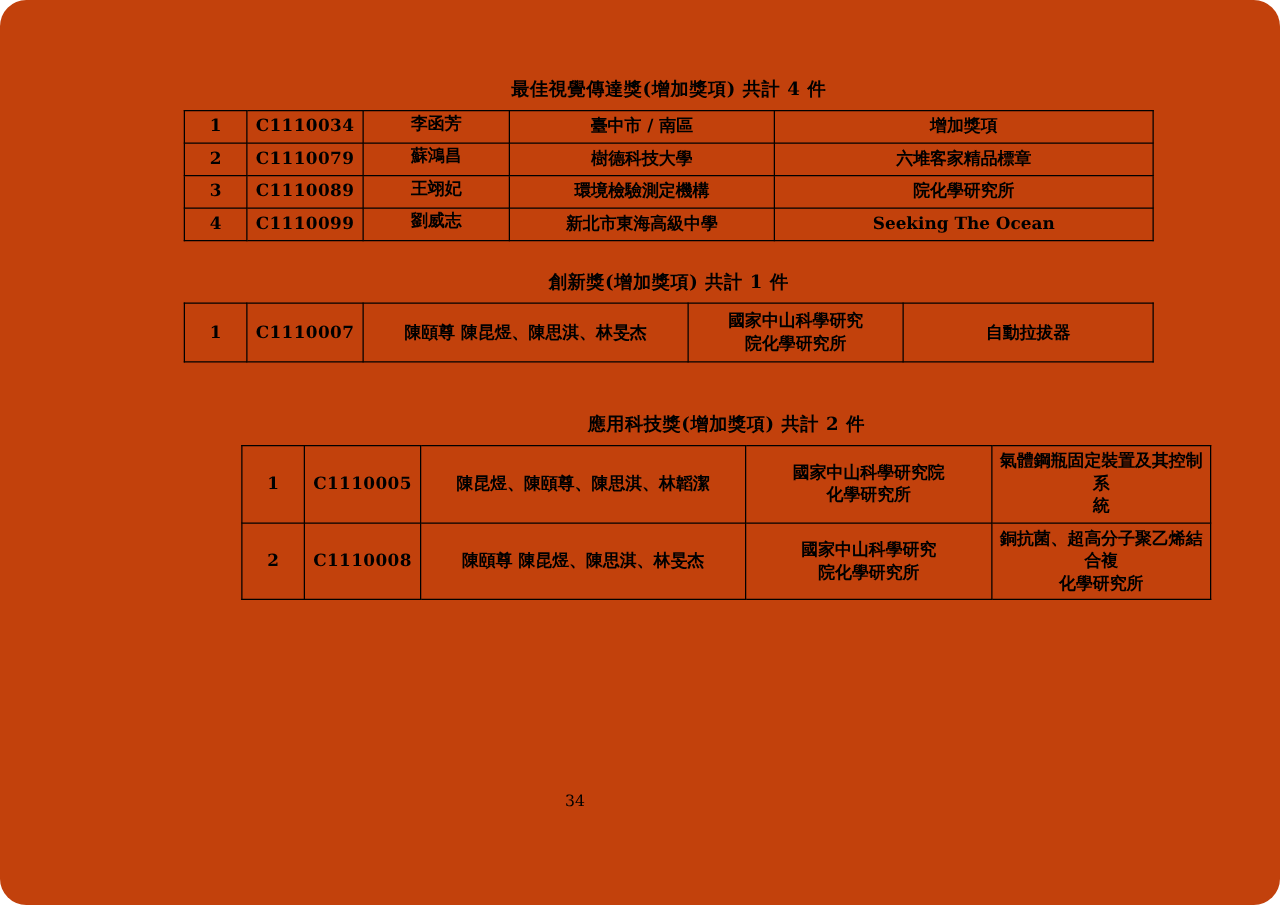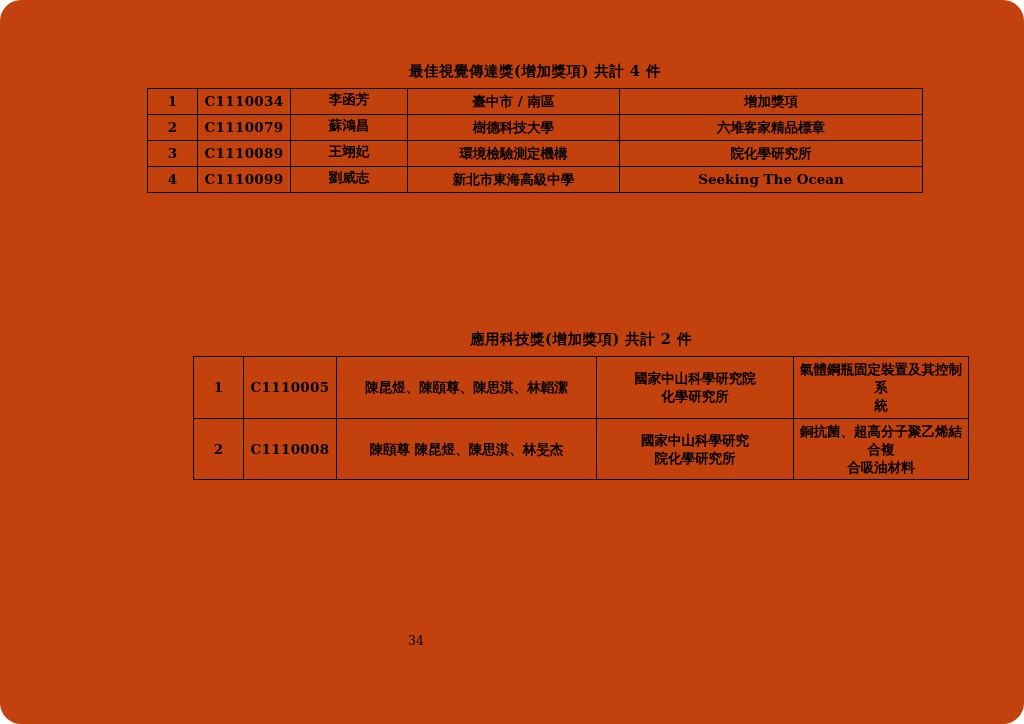--- a/index.html
+++ b/index.html
@@ -87,20 +87,21 @@
     white-space: pre-line;
   }
   .page-number {
     position: absolute;
     left: 0;
     top: 633px;
     width: 832px;
     text-align: center;
     font-size: 12.5px;
     font-family: "DejaVu Serif", "Liberation Serif", serif;
+    padding-left: 44px;
   }
 </style>
 </head>
 <body>
 
 <div class="page">
 
   <div class="section" id="sec1">
     <div class="section-title">最佳視覺傳達獎(增加獎項) 共計 4 件</div>
     <table class="award">
@@ -130,20 +131,35 @@
           <td class="c-index">4</td>
           <td class="c-code">C1110099</td>
           <td class="c-name">劉威志</td>
           <td class="c-org">新北市東海高級中學</td>
           <td class="c-work">Seeking The Ocean</td>
         </tr>
       </tbody>
     </table>
   </div>
 
+  <div class="section" id="sec2">
+    <div class="section-title">創新獎(增加獎項) 共計 1 件</div>
+    <table class="award">
+      <tbody>
+        <tr>
+          <td class="c-index">1</td>
+          <td class="c-code">C1110007</td>
+          <td class="c-name">陳頤尊 陳昆煜、陳思淇、林旻杰</td>
+          <td class="c-org multiline">國家中山科學研究
+院化學研究所</td>
+          <td class="c-work multiline">自動拉拔器</td>
+        </tr>
+      </tbody>
+    </table>
+  </div>
 
   <div class="section" id="sec3">
     <div class="section-title">應用科技獎(增加獎項) 共計 2 件</div>
     <table class="award">
       <tbody>
         <tr>
           <td class="c-index">1</td>
           <td class="c-code">C1110005</td>
           <td class="c-name">陳昆煜、陳頤尊、陳思淇、林韜潔</td>
           <td class="c-org multiline">國家中山科學研究院
@@ -151,21 +167,21 @@
           <td class="c-work multiline">氣體鋼瓶固定裝置及其控制系
 統</td>
         </tr>
         <tr>
           <td class="c-index">2</td>
           <td class="c-code">C1110008</td>
           <td class="c-name">陳頤尊 陳昆煜、陳思淇、林旻杰</td>
           <td class="c-org multiline">國家中山科學研究
 院化學研究所</td>
           <td class="c-work multiline">銅抗菌、超高分子聚乙烯結合複
-合吸油材料</td>
+化學研究所</td>
         </tr>
       </tbody>
     </table>
   </div>
 
   <div class="page-number">34</div>
 
 </div>
 
 </body></html>

